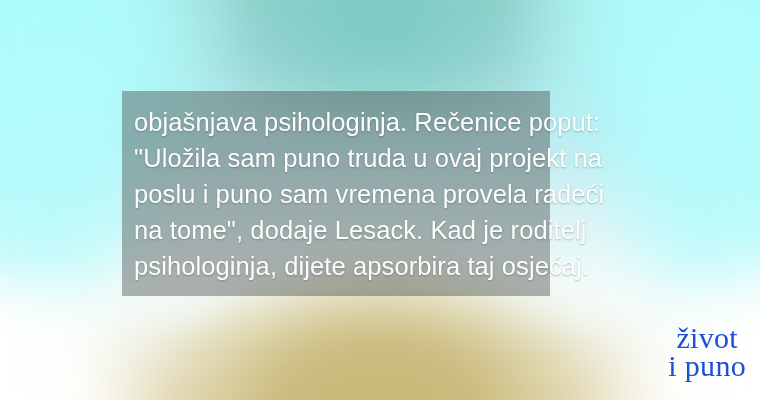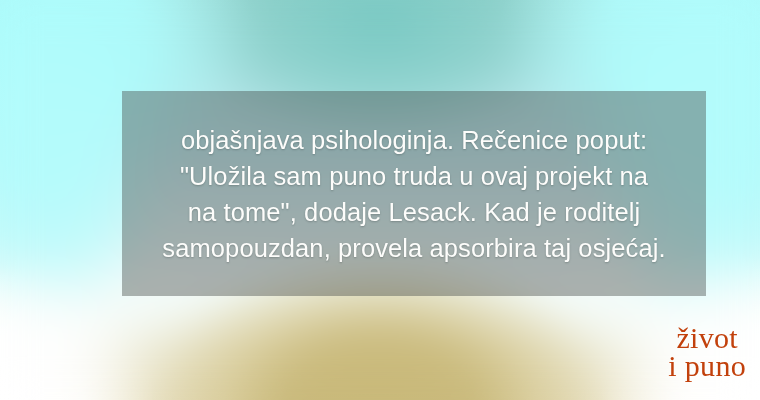--- a/index.html
+++ b/index.html
@@ -65,28 +65,28 @@
   }
   .bg-soften {
     backdrop-filter: blur(18px);
   }
 
   
   .quote-panel {
     position: absolute;
     left: 122px;
     top: 91px;
-    width: 584px;
+    width: 428px;
     height: 205px;
     background: rgba(70, 74, 72, 0.42);
     display: flex;
     flex-direction: column;
     justify-content: center;
     box-sizing: border-box;
-    padding: 4px 20px;
+    padding: 4px 12px;
   }
   .quote-text {
     margin: 0;
     width: 100%;
     text-align: center;
     color: #fdfdfb;
     font-family: "Liberation Sans", sans-serif;
     font-size: 25.5px;
     font-weight: 400;
     line-height: 36px;
@@ -98,21 +98,21 @@
     white-space: nowrap;
   }
 
   
   .logo {
     position: absolute;
     right: 14px;
     bottom: 18px;
     text-align: center;
     font-family: "Liberation Serif", serif;
-    color: #c2410c;
+    color: #1d4ed8;
     line-height: 1.02;
     user-select: none;
   }
   .logo-top {
     display: block;
     font-size: 30px;
     letter-spacing: 0.3px;
   }
   .logo-bottom {
     display: block;
@@ -135,22 +135,23 @@
   <div class="bg-layer bg-gold-wide"></div>
   <div class="bg-layer bg-gold"></div>
   <div class="bg-layer bg-white-bl"></div>
   <div class="bg-layer bg-white-br"></div>
   <div class="bg-layer bg-soften"></div>
 
   <div class="quote-panel">
     <p class="quote-text">
       <span class="quote-line">objašnjava psihologinja. Rečenice poput:</span>
       <span class="quote-line">"Uložila sam puno truda u ovaj projekt na</span>
+      <span class="quote-line">poslu i puno sam vremena provela radeći</span>
       <span class="quote-line">na tome", dodaje Lesack. Kad je roditelj</span>
-      <span class="quote-line">samopouzdan, provela apsorbira taj osjećaj.</span>
+      <span class="quote-line">psihologinja, dijete apsorbira taj osjećaj.</span>
     </p>
   </div>
 
   <div class="logo">
     <span class="logo-top">život</span>
     <span class="logo-bottom">i puno</span>
   </div>
 
 </div>
 

